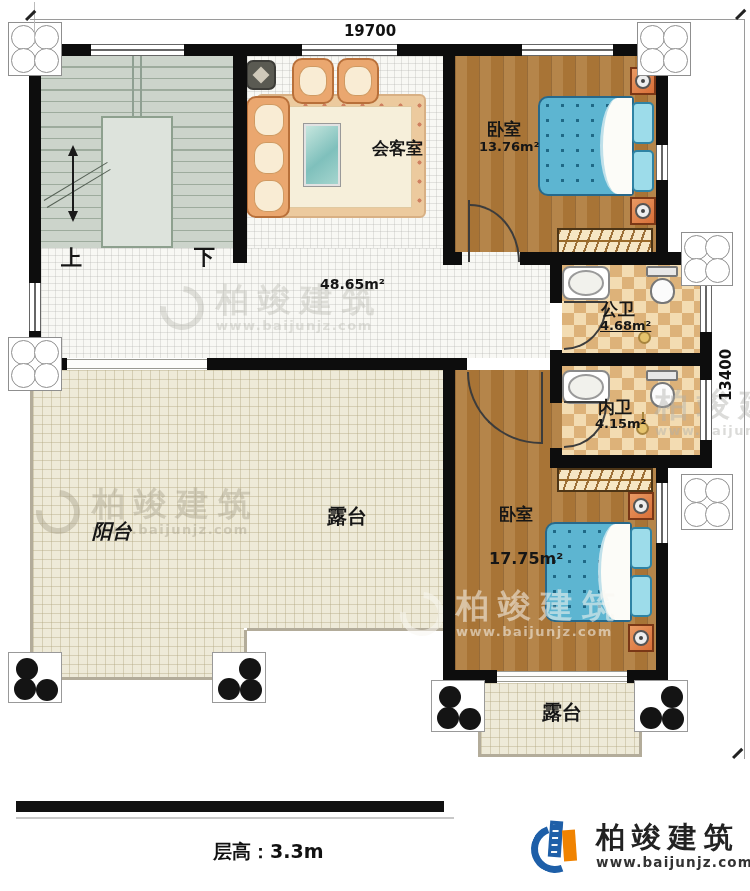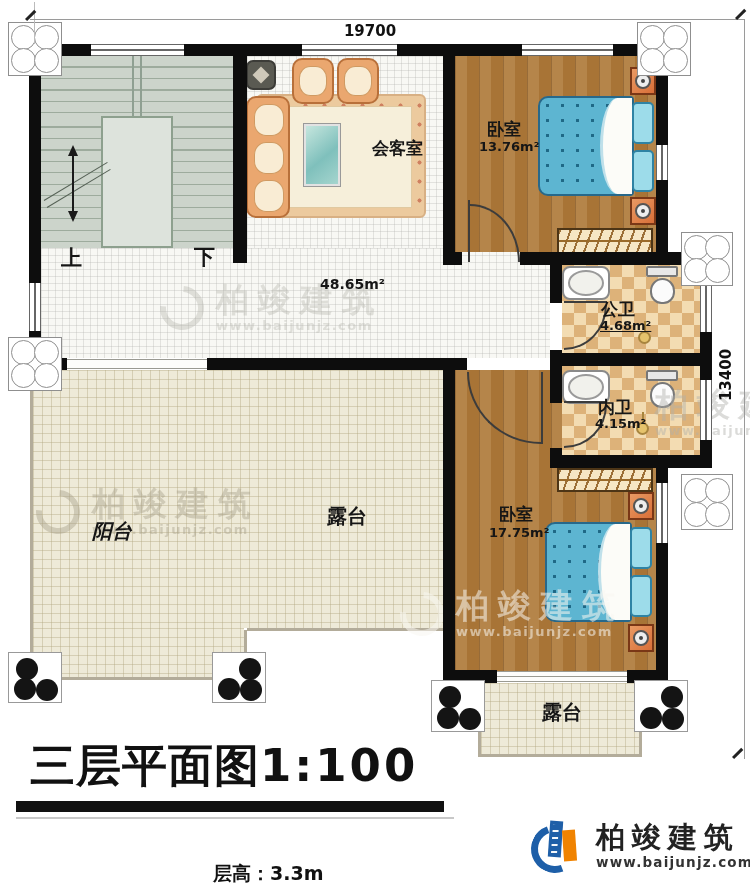--- a/index.html
+++ b/index.html
@@ -339,42 +339,39 @@
 
   <div class="lbl" style="left:372px;top:139px;font-size:17px;">会客室</div>
   <div class="lbl" style="left:320px;top:277px;font-size:14px;">48.65m²</div>
   <div class="lbl" style="left:487px;top:120px;font-size:17px;">卧室</div>
   <div class="lbl" style="left:479px;top:140px;font-size:13px;">13.76m²</div>
   <div class="lbl" style="left:601px;top:300px;font-size:17px;">公卫</div>
   <div class="lbl" style="left:600px;top:319px;font-size:13px;text-decoration:underline;">4.68m²</div>
   <div class="lbl" style="left:598px;top:398px;font-size:17px;">内卫</div>
   <div class="lbl" style="left:595px;top:417px;font-size:13px;">4.15m²</div>
   <div class="lbl" style="left:499px;top:505px;font-size:17px;">卧室</div>
-  <div class="lbl" style="left:489px;top:526px;font-size:13px;">17.75m²</div>
+  <div class="lbl" style="left:489px;top:550px;font-size:16px;">17.75m²</div>
   <div class="lbl" style="left:92px;top:520px;font-size:20px;font-style:italic;">阳台</div>
   <div class="lbl" style="left:327px;top:505px;font-size:20px;">露台</div>
   <div class="lbl" style="left:542px;top:701px;font-size:20px;">露台</div>
   <div class="lbl" style="left:61px;top:247px;font-size:21px;">上</div>
   <div class="lbl" style="left:194px;top:246px;font-size:21px;">下</div>
 
   <div class="extline" style="left:34px;top:2px;width:1px;height:42px;"></div>
   <div class="dimline" style="left:30px;top:19px;width:714px;height:1px;"></div>
   <div class="dimline" style="left:744px;top:19px;width:1px;height:740px;"></div>
   <div class="tick" style="left:24px;top:14px;"></div>
   <div class="tick" style="left:734px;top:13px;"></div>
   <div class="tick" style="left:731px;top:752px;"></div>
   <div class="dimtext" style="left:325px;top:22px;width:90px;">19700</div>
   <div class="dimtext" style="left:688px;top:365px;width:76px;height:20px;line-height:20px;transform:rotate(-90deg);">13400</div>
 
-  <div class="title-row">
-    <span>三层平面图</span><span style="letter-spacing:3px;">1:100</span>
-  </div>
   <div class="title-underline"></div>
   <div class="title-grayline"></div>
-  <div class="info-row" style="top:861px;text-align:center;">
+  <div class="info-row" style="top:839px;text-align:center;">
     <span>层高：</span><span>3.3m</span>
   </div>
 
   <div class="logo">
     <div class="logo-icon">
       <div class="logo-swoosh"></div>
       <div class="logo-b1"></div>
       <div class="logo-b2"></div>
     </div>
     <div class="logo-col">

